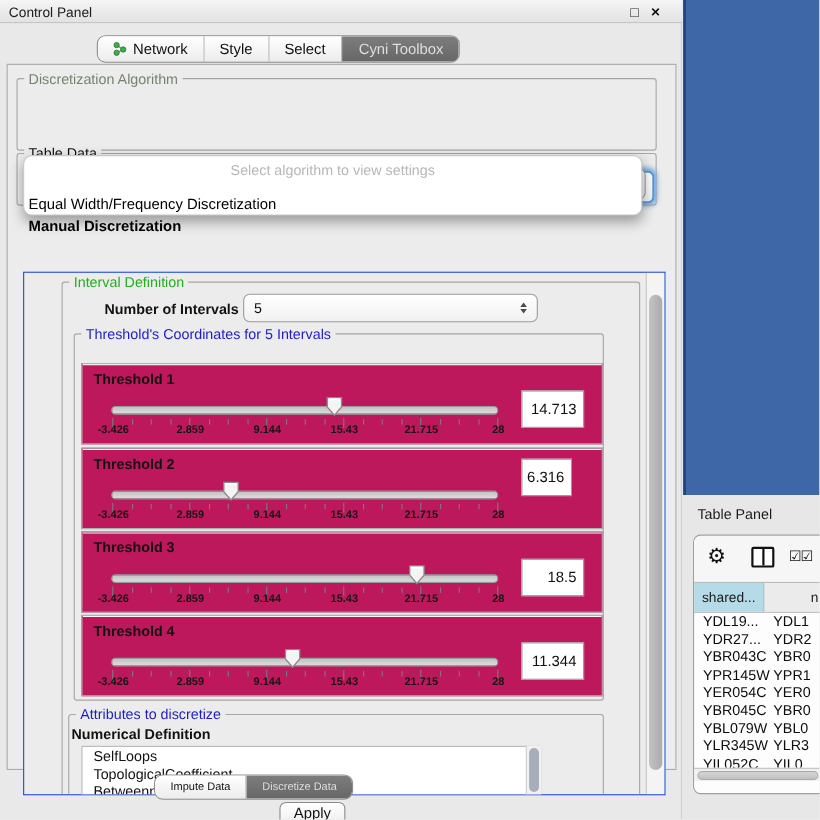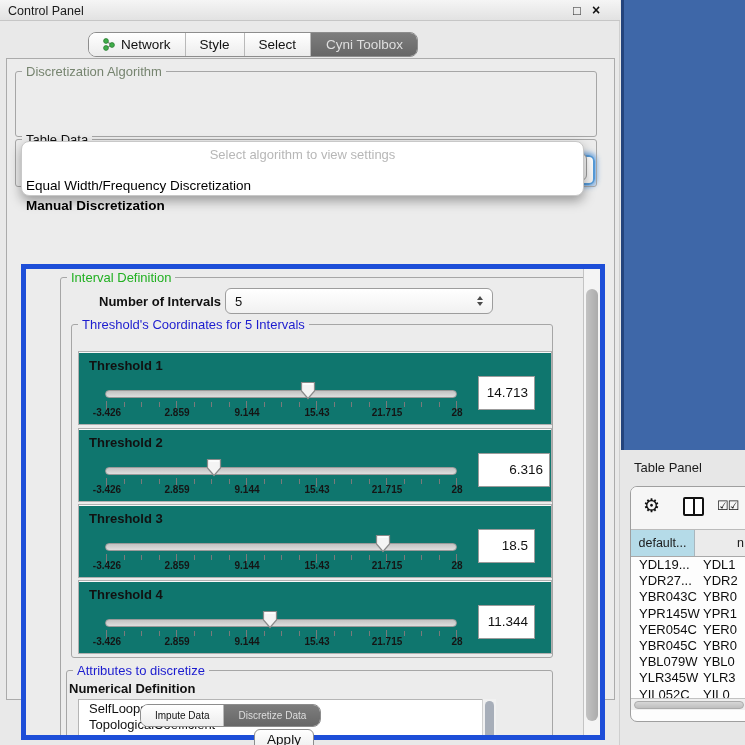--- a/index.html
+++ b/index.html
@@ -47,26 +47,26 @@
   #algo-combo { left:22px; top:96px; width:566px; height:30px; border:2px solid #559ad8;
     box-shadow:0 0 5px 2px rgba(90,155,225,.85); }
 
   #algo-popup { position:absolute; left:14px; top:82px; width:563px; height:55px; background:#fff;
     border:1px solid #c8c8c8; border-radius:8px; box-shadow:0 5px 12px rgba(0,0,0,.35); z-index:20; }
   #popup-hint { position:absolute; top:5px; left:0; width:100%; text-align:center; font-size:13px; color:#b7b7b7; }
   .popup-item { position:absolute; left:4px; font-size:13.5px; color:#000; white-space:nowrap; }
   .popup-item.bold { font-weight:bold; }
 
   #scrollpane { position:absolute; left:14px; top:188px; width:584px; height:476px;
-    border:5px solid #1d4ed8; background:#ececec; overflow:hidden;margin-top:17px; }
+    border:1px solid #1d4ed8; background:#ececec; overflow:hidden; }
   #vscroll { position:absolute; right:0; top:0; width:17px; height:100%; background:#f4f4f4; border-left:1px solid #c4c4c4; }
   #vscroll .thumb { position:absolute; left:2px; width:12px; border-radius:6px;
     background:linear-gradient(90deg,#c3c3c3,#ababab); }
 
-  .tpanel { position:absolute; border:1px solid #b0b0b0; background:#0f766e; box-shadow:inset 0 1px 0 #f8f8f8; }
+  .tpanel { position:absolute; border:1px solid #b0b0b0; background:#be185d; box-shadow:inset 0 1px 0 #f8f8f8; }
   .tlabel { position:absolute; left:10px; top:6px; font-size:13px; font-weight:bold; color:#111; }
   .track { position:absolute; height:8px; border:1px solid #9a9a9a; border-radius:4px;
     background:linear-gradient(#c2c2c2,#dedede); }
   .tick { position:absolute; width:1px; background:#7a7a7a; }
   .ticklabel { position:absolute; width:50px; text-align:center; font-size:10px; font-weight:bold; color:#151515; }
   .valuebox { position:absolute; background:#fff; border:1px solid #9b9b9b; font-size:13.5px; color:#111;
     text-align:right; padding-right:6px; }
   .handle { position:absolute; }
 
   #attr-list { position:absolute; background:#fff; border:1px solid #b5b5b5; overflow:hidden; }
@@ -246,21 +246,21 @@
                   <div class="ticklabel" style="left: 3px; top: 55px;">-3.426</div>
                   <div class="ticklabel" style="left: 73px; top: 55px;">2.859</div>
                   <div class="ticklabel" style="left: 143px; top: 55px;">9.144</div>
                   <div class="ticklabel" style="left: 213px; top: 55px;">15.43</div>
                   <div class="ticklabel" style="left: 283px; top: 55px;">21.715</div>
                   <div class="ticklabel" style="left: 353px; top: 55px;">28</div>
                   <div class="handle" style="left: 127.119px; top: 29px; width: 17px; height: 19px;"><svg width="17" height="19">
                       <path d="M1.5,1.5 h13 v8.5 l-6.5,7.5 l-6.5,-7.5 z" fill="#f4f4f4" stroke="#8a8a8a" stroke-width="1.2"></path>
                       <path d="M3,3 h10" stroke="#ffffff" stroke-width="1.5"></path>
                     </svg></div>
-                  <div class="valuebox" style="left: 399px; top: 24px; width: 72px; height: 34px; line-height: 32px;">6.316</div>
+                  <div class="valuebox" style="left: 399px; top: 9px; width: 46px; height: 34px; line-height: 32px;">6.316</div>
                 </div>
                 <div class="tpanel" style="left: 6px; top: 179px; width: 474px; height: 74px;">
                   <div class="tlabel">Threshold 3</div>
                   <div class="track" style="left: 26px; top: 38px; width: 352px;"></div>
                   <div class="tick" style="left: 27px; top: 49px; height: 9px;"></div>
                   <div class="tick" style="left: 44.5px; top: 50px; height: 5px;"></div>
                   <div class="tick" style="left: 62px; top: 50px; height: 5px;"></div>
                   <div class="tick" style="left: 79.5px; top: 50px; height: 5px;"></div>
                   <div class="tick" style="left: 97px; top: 49px; height: 9px;"></div>
                   <div class="tick" style="left: 114.5px; top: 50px; height: 5px;"></div>
@@ -368,21 +368,21 @@
   </div>
 
   <span id="tp-label">Table Panel</span>
   <div id="table-container">
     <div id="tp-toolbar">
       <span id="gear">⚙</span>
       <span id="split"></span>
       <span id="checks">☑☑</span>
     </div>
     <div id="tp-header">
-        <div class="hcell sel">default...</div>
+        <div class="hcell sel">shared...</div>
         <div class="hcell plain" style="text-align: center;">n</div>
       </div>
     <div id="tp-rows">
         <div class="trow">
           <span class="tcell1">YDL19...</span>
           <span class="tcell2">YDL1</span>
         </div>
         <div class="trow">
           <span class="tcell1">YDR27...</span>
           <span class="tcell2">YDR2</span>

